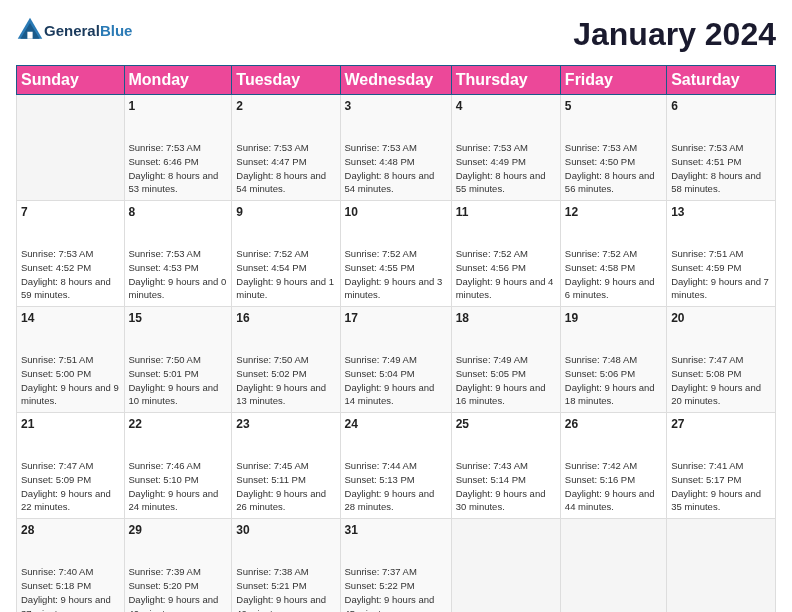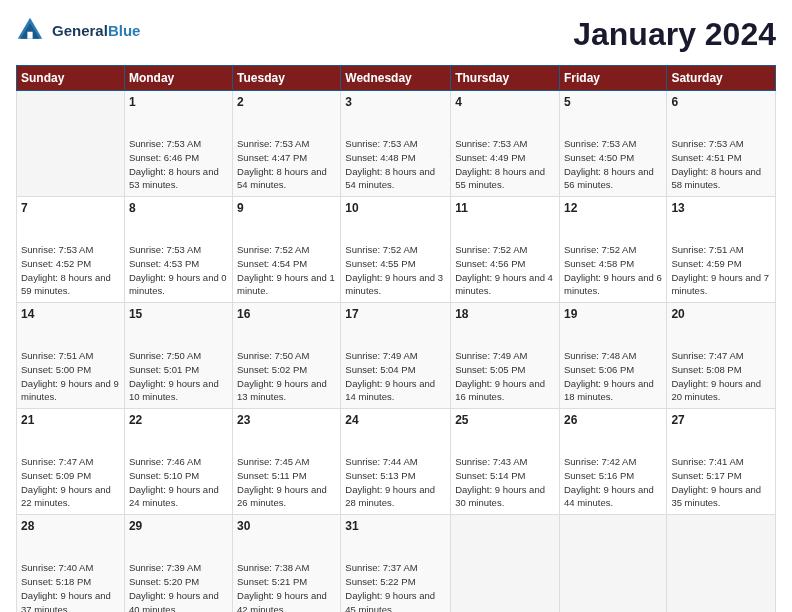--- a/index.html
+++ b/index.html
@@ -18,21 +18,21 @@
     }
     .header {
       display: flex;
       justify-content: space-between;
       align-items: flex-start;
       margin-bottom: 12px;
     }
     .logo {
       display: flex;
       align-items: center;
-      gap: 8px;
+      gap: 0;
     }
     .logo-icon {
       width: 28px;
       height: 28px;
     }
     .title-section {
       text-align: right;
     }
     .month-title {
       font-size: 32px;
@@ -43,25 +43,25 @@
       font-size: 14px;
       color: #555;
       margin-top: 2px;
     }
     .calendar {
       width: 100%;
       border-collapse: collapse;
       font-size: 10.5px;
     }
     .calendar thead th {
-      background: #7f1d1d;
+      background: #ec4899;
       color: #fff;
       padding: 5px 4px;
       text-align: left;
-      font-size: 12px;
+      font-size: 16px;
       border: 1px solid #1a5a8a;
     }
     .calendar tbody td {
       border: 1px solid #ddd;
       vertical-align: top;
       padding: 4px;
       width: 113px;
       height: 88px;
       background: #fff;
     }

